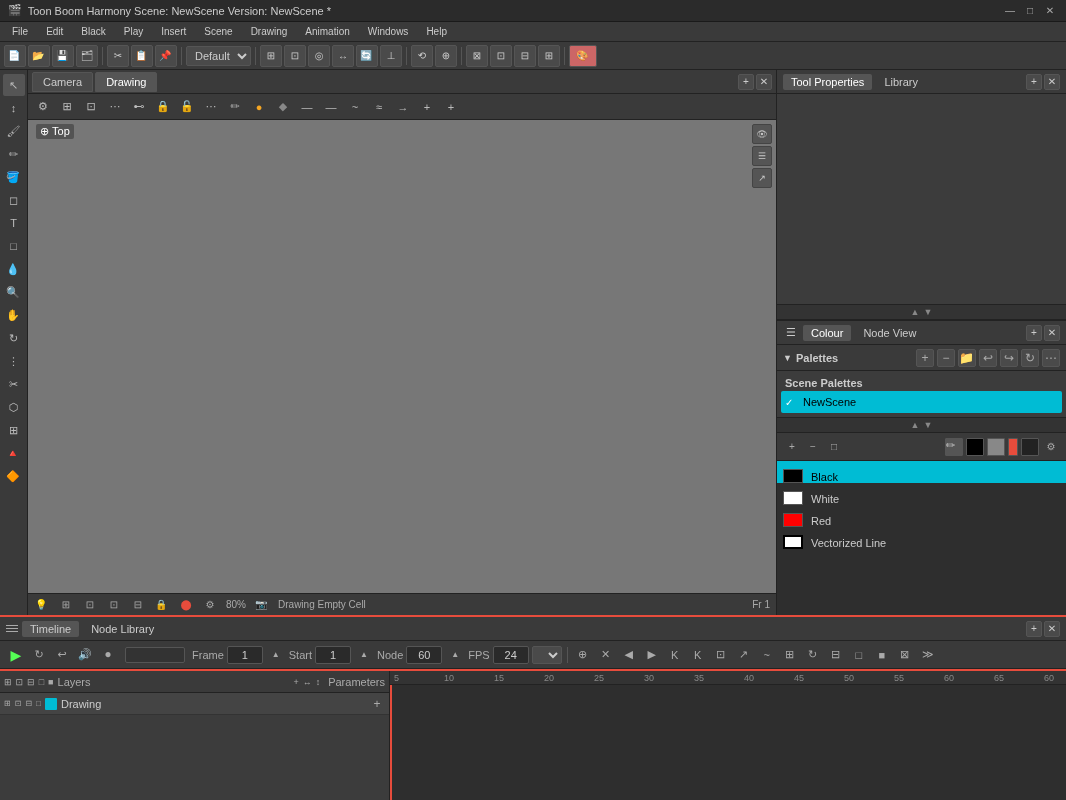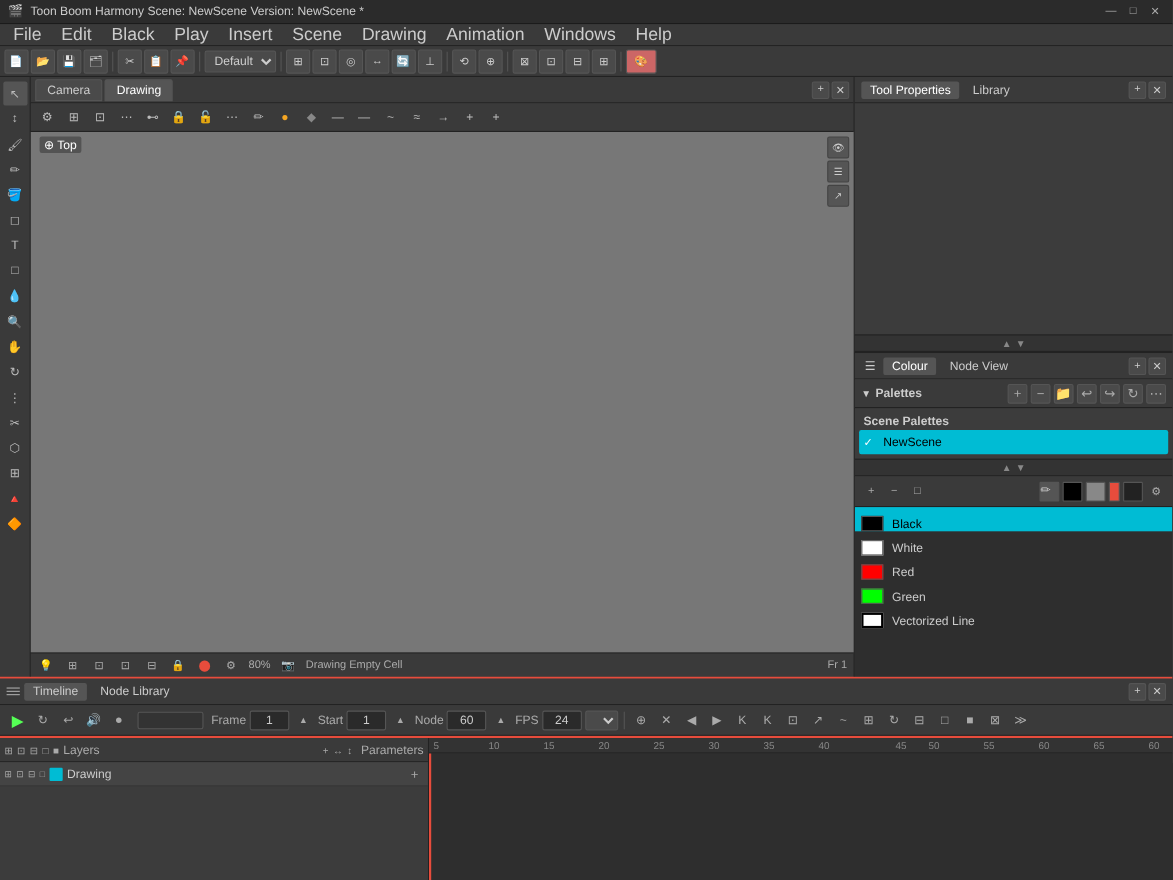--- a/index.html
+++ b/index.html
@@ -28,21 +28,21 @@
       background: #3a3a3a;
       display: flex;
       align-items: center;
       padding: 0 4px;
       border-bottom: 1px solid #222;
       gap: 2px;
     }
     #menu-bar .menu-item {
       padding: 1px 8px;
       color: #ccc;
-      font-size: 16px;
+      font-size: 10px;
       cursor: pointer;
     }
 
     
     #main-toolbar {
       height: 28px;
       background: #3a3a3a;
       display: flex;
       align-items: center;
       padding: 0 4px;
@@ -707,24 +707,20 @@
             <div class="colour-swatch-small" style="background:#000;"></div>
             <span class="colour-name">Black</span>
           </div>
           <div class="colour-row">
             <div class="colour-swatch-small" style="background:#fff;"></div>
             <span class="colour-name">White</span>
           </div>
           <div class="colour-row">
             <div class="colour-swatch-small" style="background:#f00;"></div>
             <span class="colour-name">Red</span>
-          </div>
-          <div class="colour-row">
-            <div class="colour-swatch-small" style="background:#0f0;"></div>
-            <span class="colour-name">Green</span>
           </div>
           <div class="colour-row">
             <div class="colour-swatch-small" style="background:#fff;border:2px solid #000;"></div>
             <span class="colour-name">Vectorized Line</span>
           </div>
         </div>
       </div>
     </div>
   </div>
 </div>
@@ -820,21 +816,21 @@
     <div id="frames-panel">
       <div id="frames-ruler">
         <span class="ruler-mark" style="left:4px;">5</span>
         <span class="ruler-mark" style="left:54px;">10</span>
         <span class="ruler-mark" style="left:104px;">15</span>
         <span class="ruler-mark" style="left:154px;">20</span>
         <span class="ruler-mark" style="left:204px;">25</span>
         <span class="ruler-mark" style="left:254px;">30</span>
         <span class="ruler-mark" style="left:304px;">35</span>
         <span class="ruler-mark" style="left:354px;">40</span>
-        <span class="ruler-mark" style="left:424px;">45</span>
+        <span class="ruler-mark" style="left:404px;">45</span>
         <span class="ruler-mark" style="left:454px;">50</span>
         <span class="ruler-mark" style="left:504px;">55</span>
         <span class="ruler-mark" style="left:554px;">60</span>
         <span class="ruler-mark" style="left:604px;">65</span>
         <span class="ruler-mark" style="left:654px;">60</span>
 
       </div>
       <div id="frames-content">
         <div class="frame-playhead"></div>
       </div>

